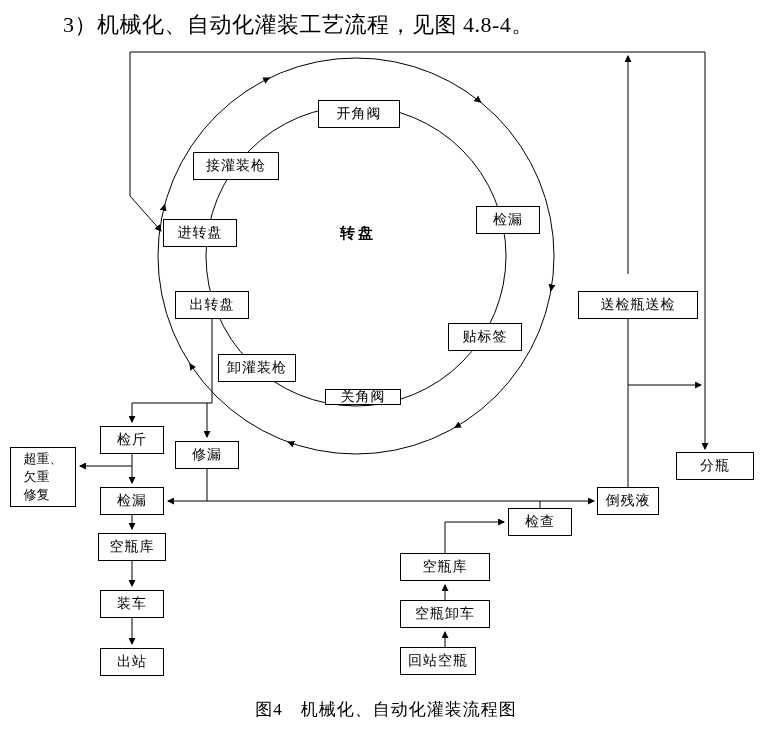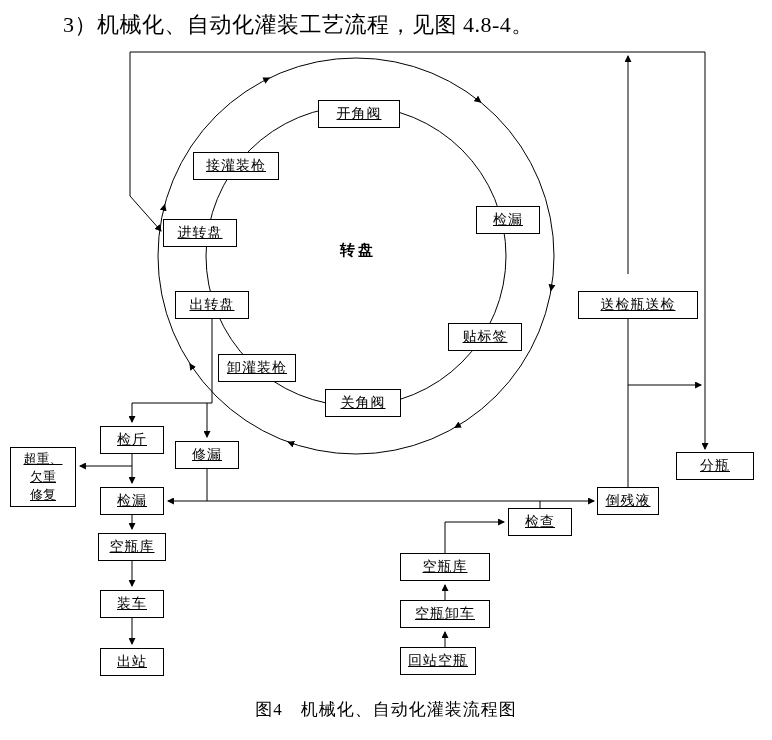--- a/index.html
+++ b/index.html
@@ -13,27 +13,27 @@
     white-space:nowrap;
   }
   .caption{
     position:absolute;left:0;top:698px;width:772px;text-align:center;
     font-size:17px;font-weight:normal;letter-spacing:1px;
   }
   #flow-svg{position:absolute;left:0;top:0;z-index:1;}
   .node{
     position:absolute;background:#fff;border:1px solid #000;box-sizing:border-box;
     display:flex;align-items:center;justify-content:center;
-    font-size:14px;letter-spacing:1px;z-index:2;text-align:center;line-height:1.15;text-decoration:underline;
+    font-size:14px;letter-spacing:1px;z-index:2;text-align:left;line-height:1.15;
   }
   .node-multi{
     white-space:pre-line;font-size:13px;line-height:18px;letter-spacing:0;
   }
   .center-label{
-    position:absolute;left:330px;top:241px;width:56px;text-align:center;
+    position:absolute;left:330px;top:224px;width:56px;text-align:center;
     font-size:15px;font-weight:bold;letter-spacing:3px;z-index:2;
   }
 </style>
 </head>
 <body>
 
 <div class="heading">3）机械化、自动化灌装工艺流程，见图 4.8-4。</div>
 
 <svg id="flow-svg" width="772" height="740" viewBox="0 0 772 740">
   <defs>
@@ -87,21 +87,21 @@
   </g>
 </svg>
 
 <div class="center-label">转盘</div>
 
 <div class="node" style="left:318px;top:100px;width:82px;height:28px">开角阀</div>
 <div class="node" style="left:193px;top:152px;width:86px;height:28px">接灌装枪</div>
 <div class="node" style="left:163px;top:219px;width:74px;height:28px">进转盘</div>
 <div class="node" style="left:476px;top:206px;width:64px;height:28px">检漏</div>
 <div class="node" style="left:448px;top:323px;width:74px;height:28px">贴标签</div>
-<div class="node" style="left:325px;top:389px;width:76px;height:28px">关角阀</div>
+<div class="node" style="left:325px;top:389px;width:76px;height:16px">关角阀</div>
 <div class="node" style="left:218px;top:354px;width:78px;height:28px">卸灌装枪</div>
 <div class="node" style="left:175px;top:291px;width:74px;height:28px">出转盘</div>
 
 <div class="node" style="left:578px;top:291px;width:120px;height:28px">送检瓶送检</div>
 <div class="node" style="left:676px;top:452px;width:78px;height:28px">分瓶</div>
 <div class="node" style="left:597px;top:487px;width:62px;height:28px">倒残液</div>
 
 <div class="node" style="left:100px;top:426px;width:64px;height:28px">检斤</div>
 <div class="node" style="left:175px;top:441px;width:64px;height:28px">修漏</div>
 <div class="node node-multi" style="left:10px;top:447px;width:66px;height:60px">超重、

